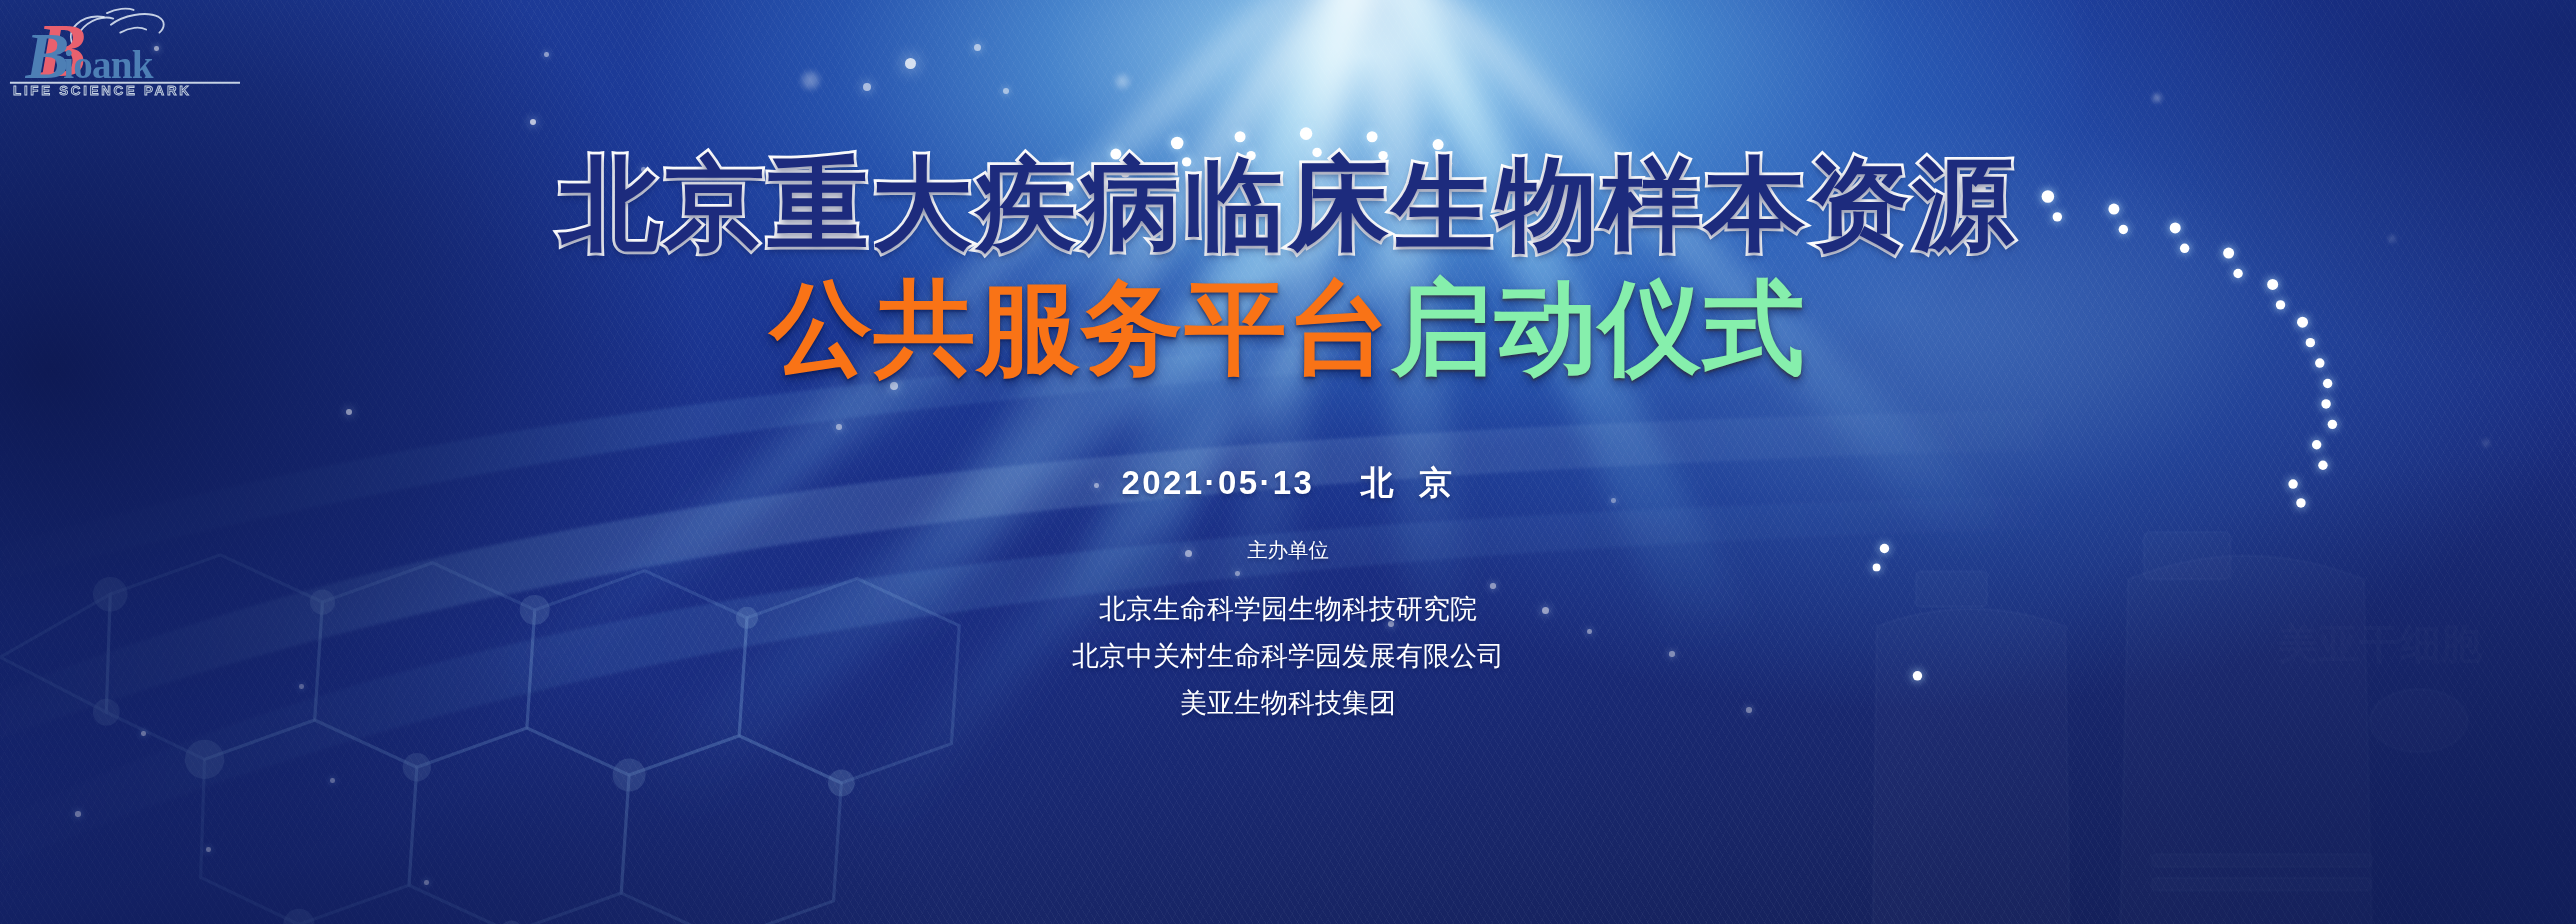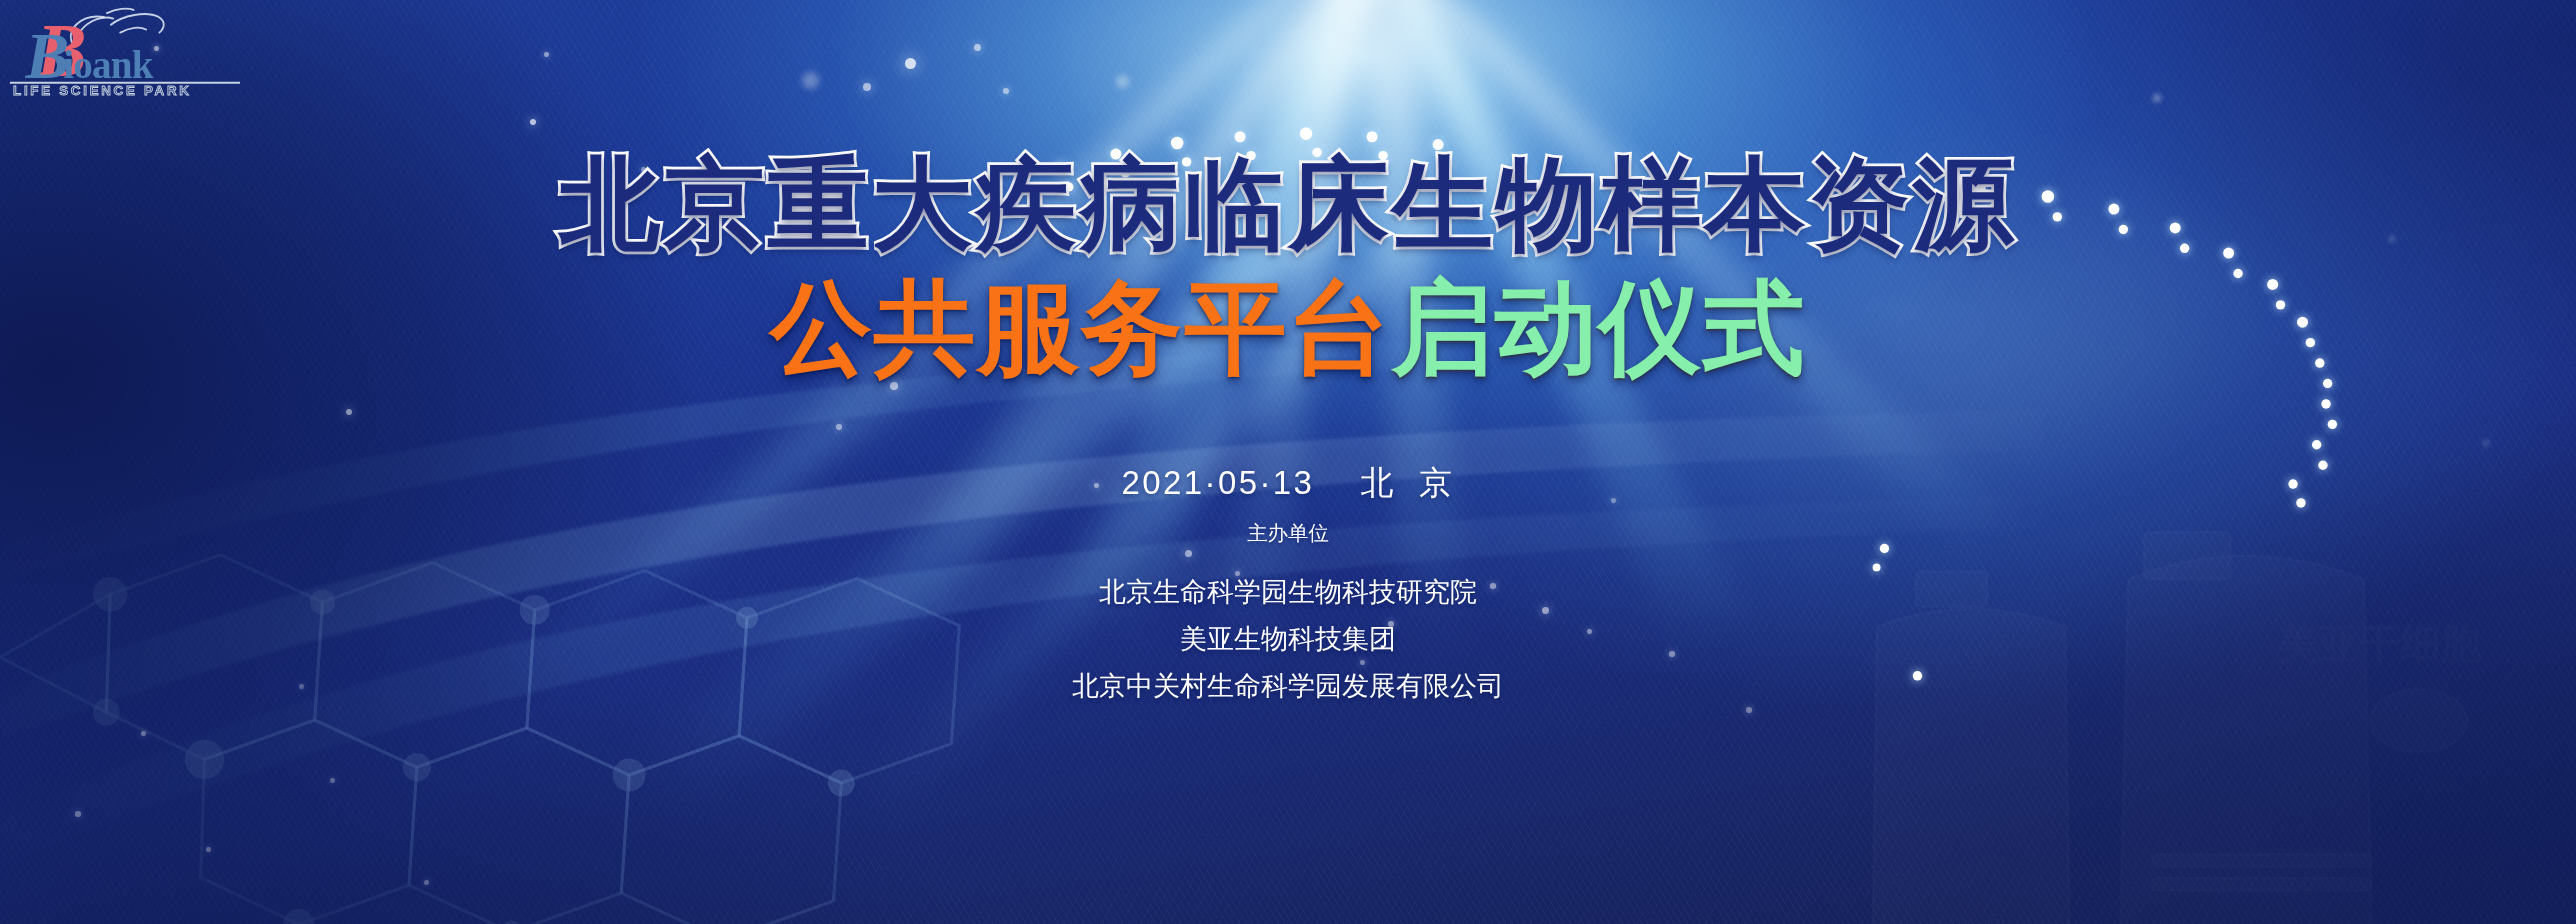--- a/index.html
+++ b/index.html
@@ -119,26 +119,26 @@
     color:#86efac;
     text-shadow:0 4.7px 9.4px rgba(6,22,80,.55), 0 1.6px 2.4px rgba(90,50,0,.55);
   }
 
   
   .meta{
     position:absolute; left:0; right:0; top:461px; text-align:center;
     color:#ffffff; pointer-events:none;
   }
   .date-line{
-    font-size:33px; letter-spacing:2.4px; font-weight:400;
+    font-size:33px; letter-spacing:2.4px; font-weight:700;
     text-shadow:0 2.4px 5.5px rgba(6,22,80,.5);
     white-space:pre;
   }
   .org-label{
-    font-size:20.4px; font-weight:400; margin-top:13px;
+    font-size:20.4px; font-weight:400; margin-top:30px;
     text-shadow:0 1.6px 3.9px rgba(6,22,80,.5);
   }
   .org-name{
     font-size:27px; font-weight:400; margin-top:27px;
     text-shadow:0 1.6px 4.7px rgba(6,22,80,.55);
   }
   .sp-label{ font-size:20.4px; font-weight:400; margin-top:17.3px;
              text-shadow:0 1.6px 3.9px rgba(6,22,80,.5); }
   .sp-name{ font-size:27px; font-weight:400; margin-top:11px;
             text-shadow:0 1.6px 4.7px rgba(6,22,80,.55); }
@@ -360,18 +360,18 @@
     </div>
   </div>
 
   <div class="meta">
 
     <div class="date-line">2021·05·13    北  京</div>
 
     <div class="org-label">主办单位</div>
     <div class="org-name">北京生命科学园生物科技研究院</div>
 
+    <div class="sp-name">北京中关村生命科学园发展有限公司</div>
     <div class="sp-name">美亚生物科技集团</div>
-    <div class="sp-name">北京中关村生命科学园发展有限公司</div>
   </div>
 
 </div>
 
 
 </body></html>

